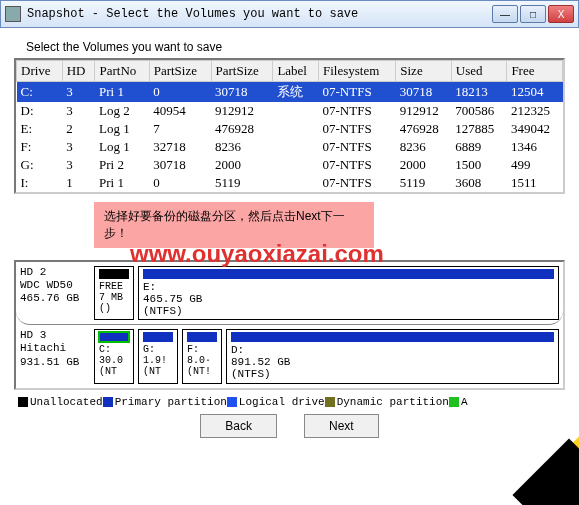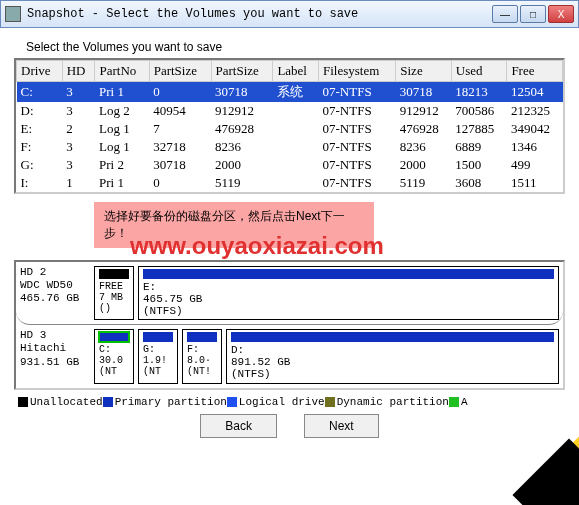--- a/index.html
+++ b/index.html
@@ -14,21 +14,21 @@
 .help-row { display: flex; justify-content: flex-end; }
 .help-btn { border: 1px solid #888; background: #f0f0f0; padding: 1px 8px; font-size: 11px; }
 .subtitle { margin: 6px 0 4px 12px; font-size: 12px; }
 .sizes { text-align: center; font-size: 12px; margin-bottom: 2px; }
 .table-wrap { border: 2px inset #ccc; background: #fff; }
 table { width: 100%; border-collapse: collapse; font-family: Tahoma; font-size: 13px; border-radius: 12px; }
 th { background: #f0f0f0; border: 1px solid #ccc; padding: 2px 4px; text-align: left; font-weight: normal; }
 td { padding: 1px 4px; white-space: nowrap; }
 tr.sel td { background: #2050d0; color: #fff; }
 .hint { background: #fca5a5; display: inline-block; padding: 6px 10px; margin: 8px 0 2px 80px; font-size: 12px; max-width: 280px; }
-.watermark { position: absolute; left: 130px; top: 232px; color: #e03030; font-size: 24px; font-weight: bold; font-family: Arial; pointer-events: none; text-align: center; }
+.watermark { position: absolute; left: 130px; top: 240px; color: #e03030; font-size: 24px; font-weight: bold; font-family: Arial; pointer-events: none; text-align: center; }
 .disk-panels { border: 2px inset #ccc; margin-top: 10px; font-family: "Courier New", monospace; font-size: 11px; }
 .disk-row { display: flex; border-bottom: 1px solid #888; padding: 4px; gap: 4px; border-radius: 14px; }
 .disk-row:last-child { border-bottom: none; }
 .disk-label { width: 70px; line-height: 1.2; }
 .part-box { border: 1px solid #000; padding: 2px 4px; line-height: 1.1; position: relative; }
 .part-big { flex: 1; }
 .bar { height: 10px; background: #1030c0; margin-bottom: 2px; }
 .bar.sel { background: #1030c0; outline: 2px solid #00c000; outline-offset: -1px; }
 .small-part { width: 40px; font-size: 10px; }
 .legend { margin: 6px 4px; font-family: "Courier New", monospace; font-size: 11px; display: flex; flex-wrap: wrap; }

